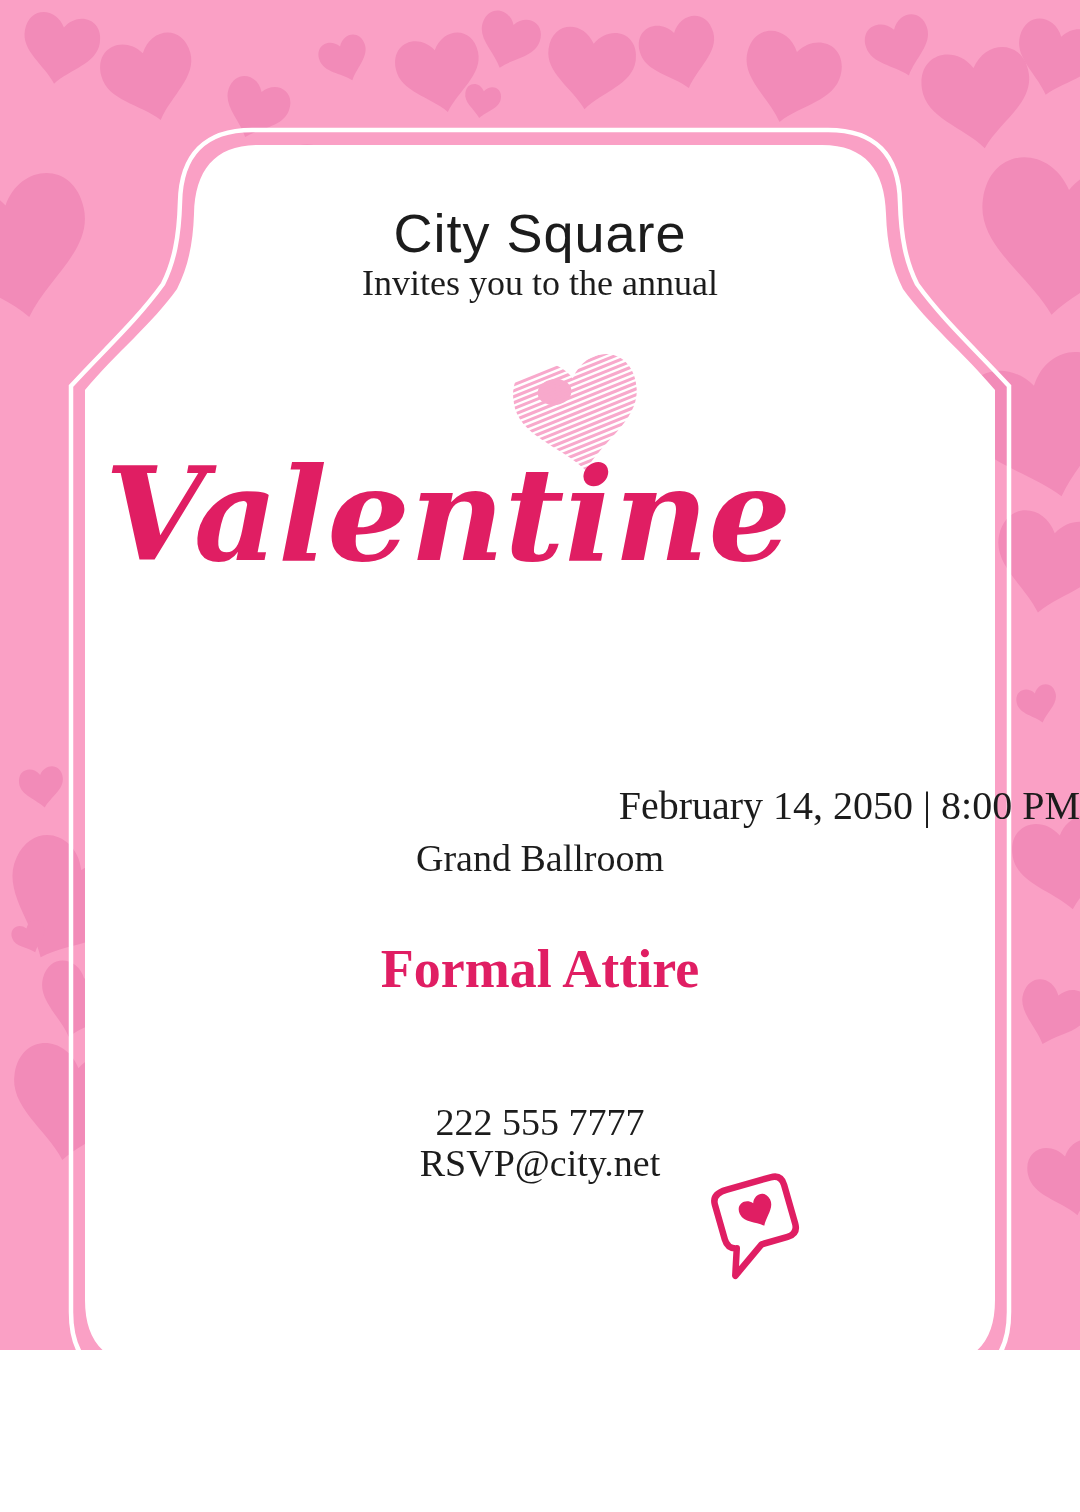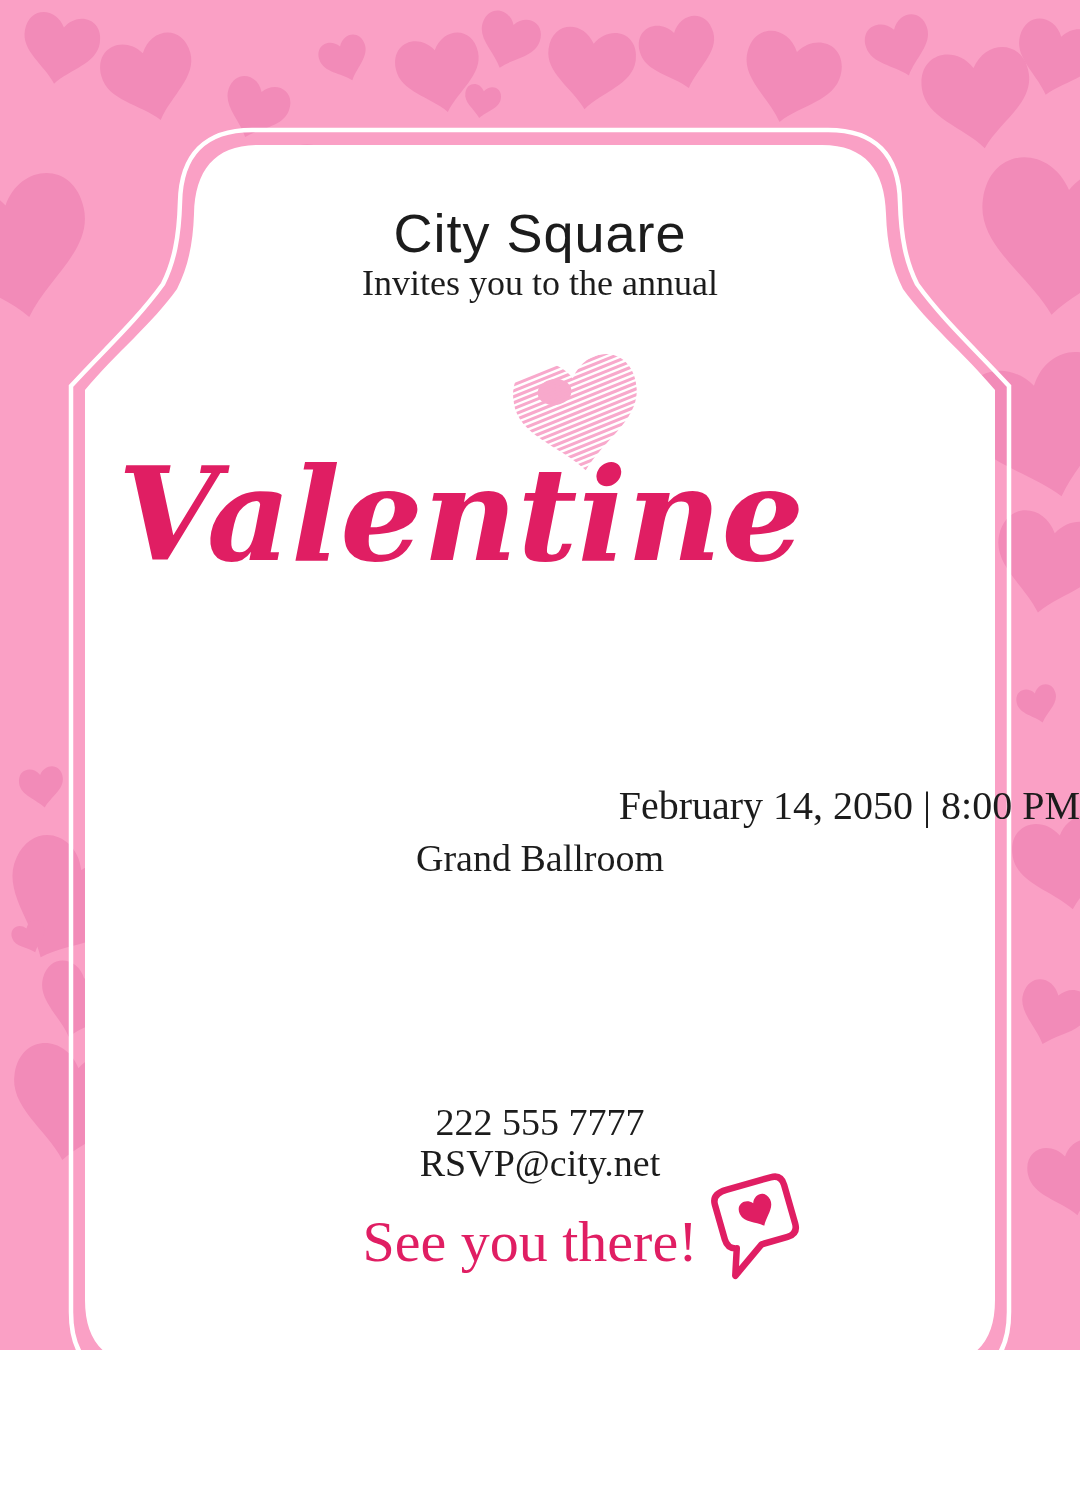--- a/index.html
+++ b/index.html
@@ -28,21 +28,21 @@
     font-family:"Liberation Sans", sans-serif;
     font-weight:500;font-size:54px;color:var(--text-dark);letter-spacing:1px;
   }
   .subtitle{top:262px;font-size:36px;color:var(--text-dark);}
   .script{
     font-family:"DejaVu Serif", serif;
     font-style:italic;font-weight:bold;
     color:var(--accent-crimson);
     position:absolute;white-space:nowrap;text-align:center;
   }
-  .title1{top:438px;left:106px;width:710px;font-size:130px;}
+  .title1{top:438px;left:93px;width:710px;font-size:130px;}
   .title2{top:562px;left:440px;width:560px;font-size:130px;}
   .datetime{top:782px;font-size:40px;color:var(--text-dark);text-align:right;}
   .venue{top:836px;font-size:38px;color:var(--text-dark);}
   .dress{top:938px;font-size:54px;font-weight:bold;color:var(--accent-crimson);}
   .rsvp1{top:1058px;font-size:37px;color:var(--text-dark);}
   .rsvp2{top:1100px;font-size:38px;color:var(--text-dark);}
   .rsvp3{top:1141px;font-size:38px;color:var(--text-dark);}
   .closing{top:1208px;left:0;width:1060px;font-size:58px;color:var(--accent-crimson);}
 </style>
 </head>
@@ -160,18 +160,18 @@
     </g>
   </svg>
 
   <div class="txt host">City Square</div>
   <div class="txt subtitle">Invites you to the annual</div>
 
   <div class="script title1">Valentine</div>
 
   <div class="txt datetime">February 14, 2050 | 8:00 PM</div>
   <div class="txt venue">Grand Ballroom</div>
+  <div class="txt dress">Formal Attire</div>
 
   <div class="txt rsvp2">222 555 7777</div>
   <div class="txt rsvp3">RSVP@city.net</div>
 
-  <div class="txt closing">See you there!</div>
 </div>
 
 </body></html>

